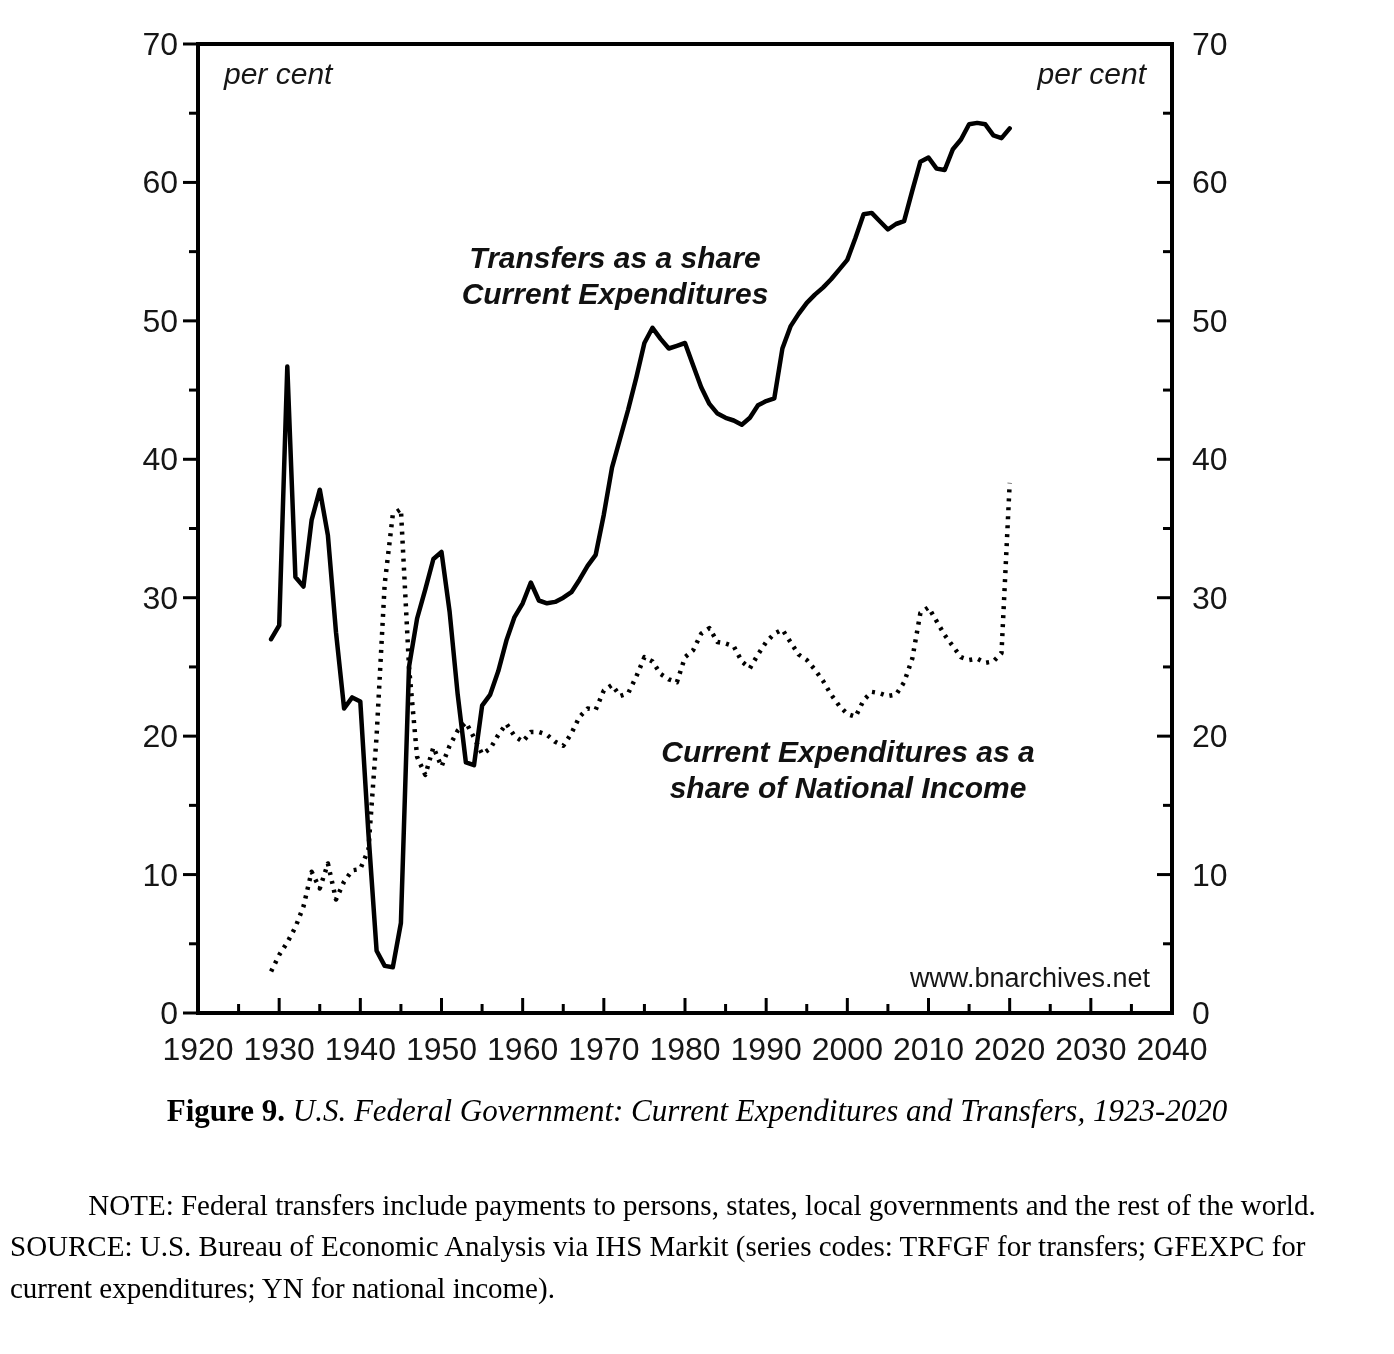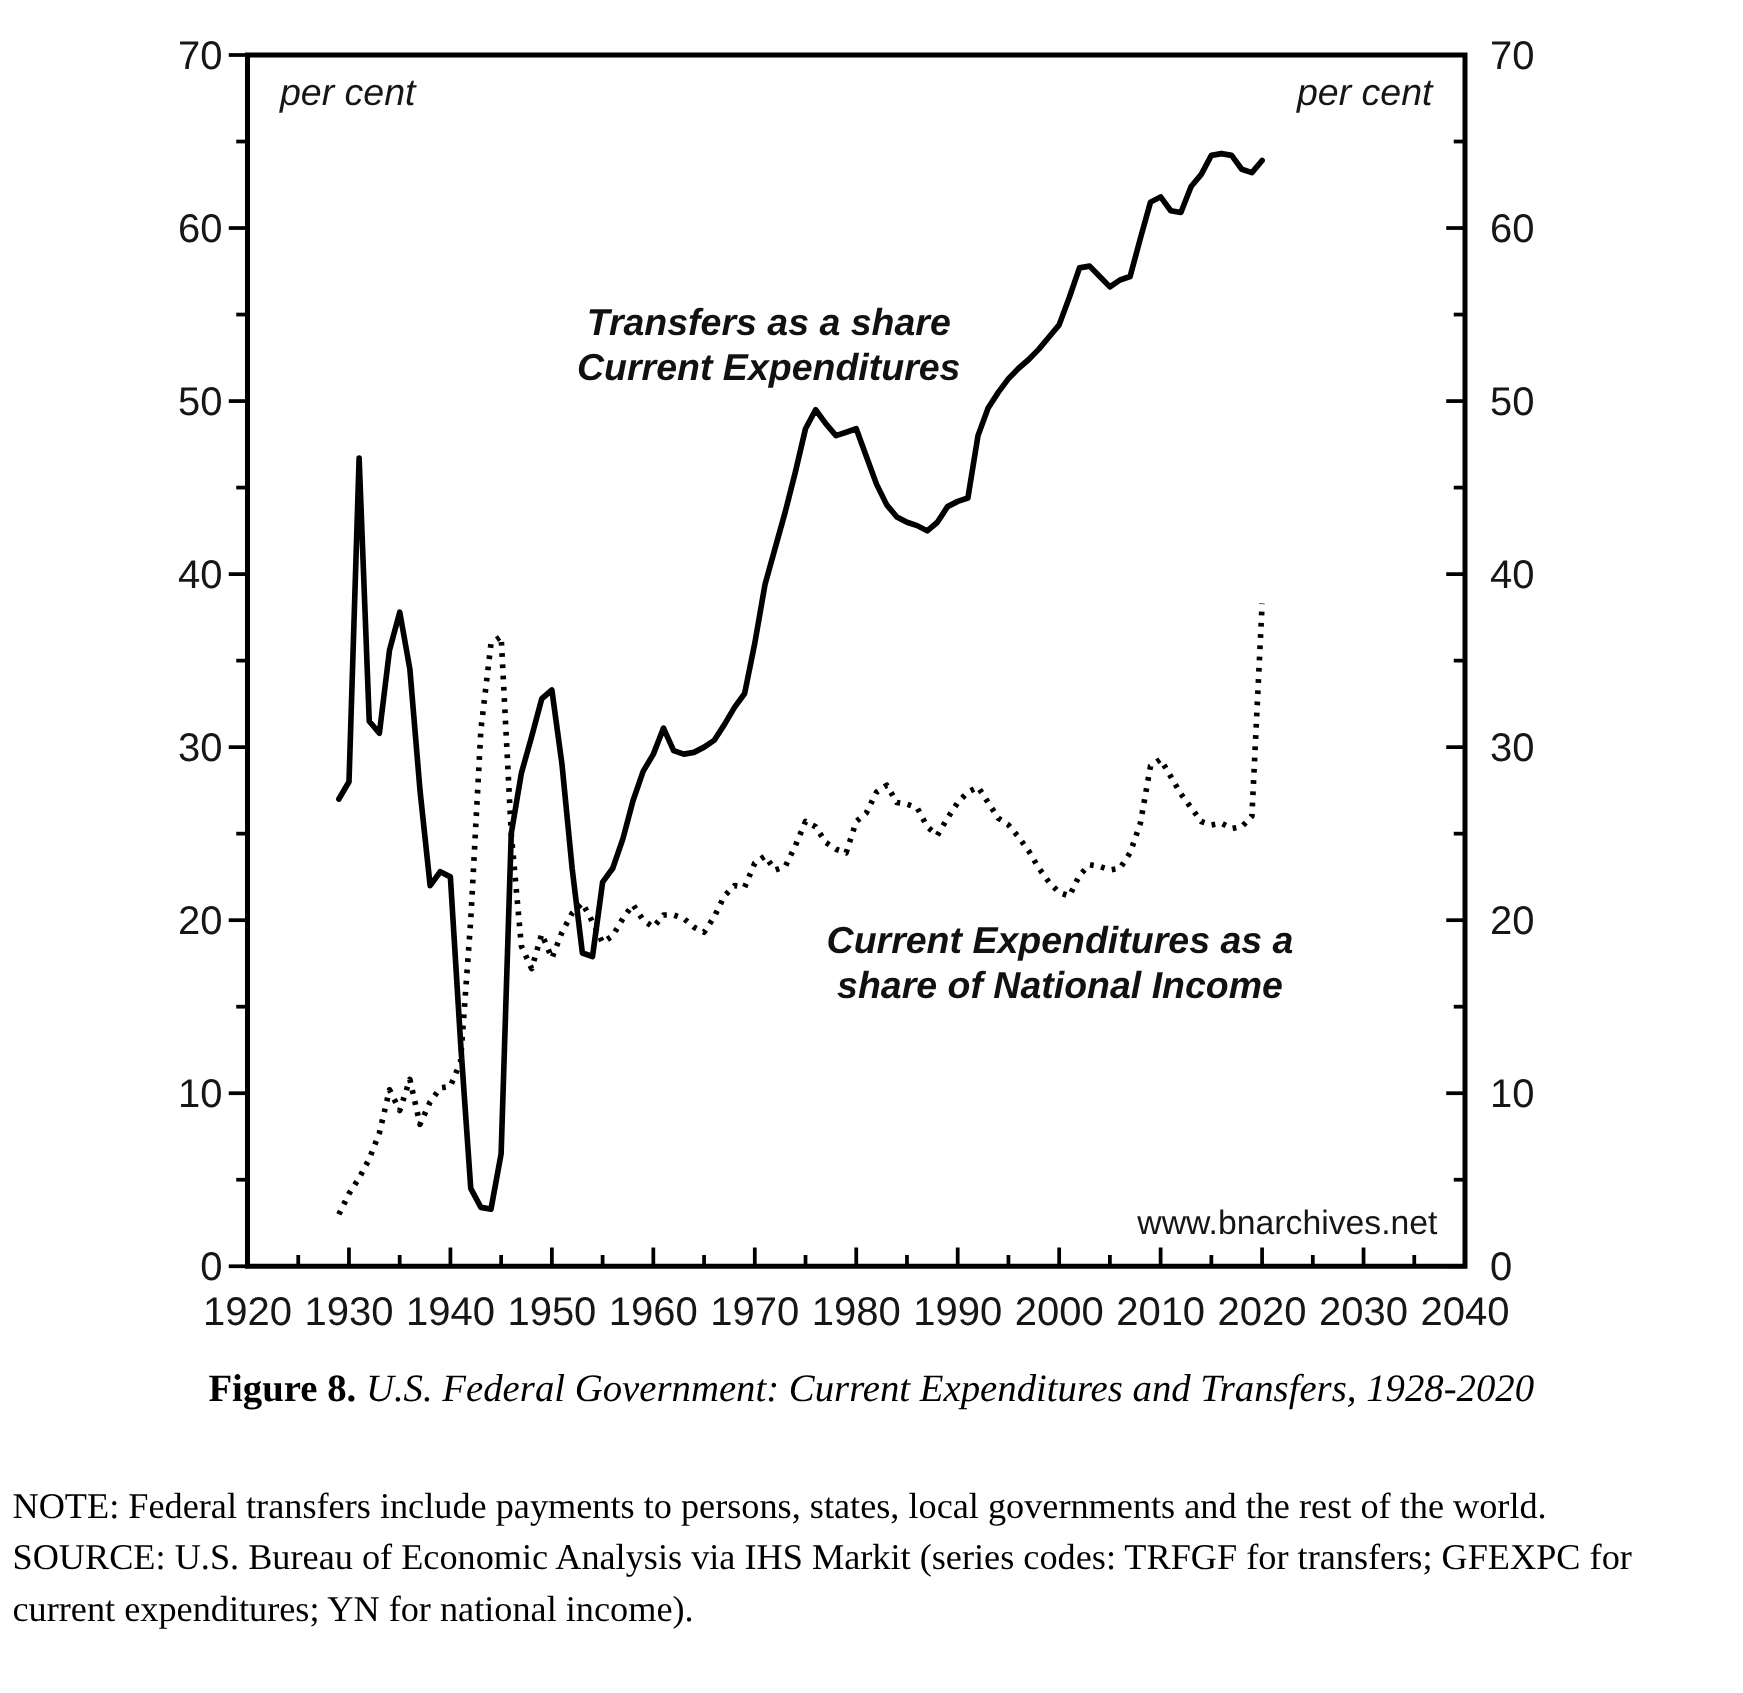--- a/index.html
+++ b/index.html
@@ -16,21 +16,21 @@
   #chart-svg .annot{font-size:30px;font-weight:bold;font-style:italic;font-family:"Liberation Sans",sans-serif;fill:#111;}
   #chart-svg .watermark{font-size:27px;font-family:"Liberation Sans",sans-serif;fill:#161616;}
   .caption{
     font-family:"Liberation Serif",serif;font-size:31px;
     text-align:center;margin-top:18px;line-height:1.15;
   }
   .caption .fig-label{font-weight:bold;}
   .caption .fig-title{font-style:italic;}
   .note{
     font-family:"Liberation Serif",serif;font-size:29px;
-    margin-top:56px;padding-left:10px;line-height:1.4;
+    margin-top:56px;padding-left:10px;line-height:1.4;text-align:center;
   }
   .source{
     font-family:"Liberation Serif",serif;font-size:29px;
     padding-left:10px;max-width:1378px;line-height:1.45;
   }
 </style>
 </head>
 <body>
 
 <svg id="chart-svg" width="1394" height="1075" viewBox="0 0 1394 1075" role="img" aria-label="Line chart">
@@ -122,18 +122,18 @@
     <text x="224" y="84" text-anchor="start" class="percent">per cent</text>
     <text x="1146" y="84" text-anchor="end" class="percent">per cent</text>
     <polyline points="271.1,639.2 279.2,625.4 287.3,366.5 295.4,577.0 303.5,586.6 311.6,520.2 319.8,489.7 327.9,535.4 336.0,632.3 344.1,708.5 352.2,697.4 360.3,701.5 368.4,833.0 376.6,950.7 384.7,965.9 392.8,967.3 400.9,923.0 409.0,666.9 417.1,618.5 425.3,589.4 433.4,559.0 441.5,552.0 449.6,611.6 457.7,694.6 465.9,762.4 474.0,765.2 482.1,705.7 490.2,694.6 498.3,671.1 506.4,640.6 514.5,617.1 522.7,603.3 530.8,582.5 538.9,600.5 547.0,603.3 555.1,601.9 563.3,597.7 571.4,592.2 579.5,579.7 587.6,565.9 595.7,554.8 603.8,514.7 612.0,467.6 620.1,438.5 628.2,409.5 636.3,377.6 644.4,343.0 652.5,327.8 660.6,338.9 668.8,348.5 676.9,345.8 685.0,343.0 693.1,365.2 701.2,387.3 709.4,403.9 717.5,413.6 725.6,417.8 733.7,420.5 741.8,424.7 749.9,417.8 758.0,405.3 766.2,401.1 774.3,398.4 782.4,348.5 790.5,326.4 798.6,313.9 806.8,302.9 814.9,294.6 823.0,287.6 831.1,279.3 839.2,269.6 847.3,259.9 855.5,237.8 863.6,214.3 871.7,212.9 879.8,221.2 887.9,229.5 896.0,224.0 904.1,221.2 912.3,190.7 920.4,161.7 928.5,157.5 936.6,168.6 944.7,170.0 952.9,149.2 961.0,139.5 969.1,124.3 977.2,122.9 985.3,124.3 993.4,135.4 1001.5,138.1 1009.7,128.4" fill="none" stroke="#000000" stroke-width="4.5" stroke-linejoin="round" stroke-linecap="round" stroke-dasharray="none"></polyline>
     <polyline points="271.1,971.5 279.2,954.9 287.3,942.4 295.4,927.2 303.5,906.4 311.6,871.8 319.8,888.4 327.9,863.5 336.0,899.5 344.1,881.5 352.2,870.4 360.3,869.0 368.4,849.7 376.6,736.1 384.7,583.9 392.8,514.7 400.9,509.1 409.0,666.9 417.1,756.9 425.3,774.9 433.4,747.2 441.5,766.6 449.6,745.8 457.7,730.6 465.9,722.3 474.0,737.5 482.1,754.1 490.2,748.6 498.3,734.8 506.4,723.7 514.5,736.1 522.7,741.7 530.8,732.0 538.9,732.0 547.0,734.8 555.1,741.7 563.3,745.8 571.4,733.4 579.5,716.8 587.6,708.5 595.7,709.8 603.8,690.5 612.0,684.9 620.1,696.0 628.2,693.2 636.3,676.6 644.4,657.2 652.5,661.4 660.6,673.9 668.8,679.4 676.9,682.2 685.0,657.2 693.1,650.3 701.2,633.7 709.4,628.2 717.5,642.0 725.6,643.4 733.7,646.2 741.8,661.4 749.9,668.3 758.0,654.5 766.2,642.0 774.3,633.7 782.4,629.6 790.5,642.0 798.6,654.5 806.8,660.0 814.9,669.7 823.0,680.8 831.1,694.6 839.2,705.7 847.3,714.0 855.5,716.8 863.6,700.2 871.7,691.8 879.8,693.2 887.9,696.0 896.0,694.6 904.1,682.2 912.3,658.6 920.4,612.9 928.5,607.4 936.6,621.2 944.7,635.1 952.9,646.2 961.0,657.2 969.1,660.0 977.2,658.6 985.3,662.8 993.4,661.4 1001.5,653.1 1009.7,482.8" fill="none" stroke="#000000" stroke-width="4.5" stroke-linejoin="round" stroke-linecap="butt" stroke-dasharray="3 6"></polyline>
     <text x="615" y="268" text-anchor="middle" class="annot"><tspan x="615" dy="0">Transfers as a share</tspan><tspan x="615" dy="36">Current Expenditures</tspan></text>
     <text x="848" y="762" text-anchor="middle" class="annot"><tspan x="848" dy="0">Current Expenditures as a</tspan><tspan x="848" dy="36">share of National Income</tspan></text>
     <text x="1150" y="987" text-anchor="end" class="watermark">www.bnarchives.net</text>
   </svg>
 
 <div class="caption">
-  <span class="fig-label">Figure 8.</span><span class="fig-title"> U.S. Federal Government: Current Expenditures and Transfers, 1928-2020</span>
+  <span class="fig-label">Figure 9.</span><span class="fig-title"> U.S. Federal Government: Current Expenditures and Transfers, 1923-2020</span>
 </div>
 
 <div class="note">NOTE: Federal transfers include payments to persons, states, local governments and the rest of the world.</div>
 
 <div class="source">SOURCE: U.S. Bureau of Economic Analysis via IHS Markit (series codes: TRFGF for transfers; GFEXPC for current expenditures; YN for national income).</div>
 
 </body></html>

